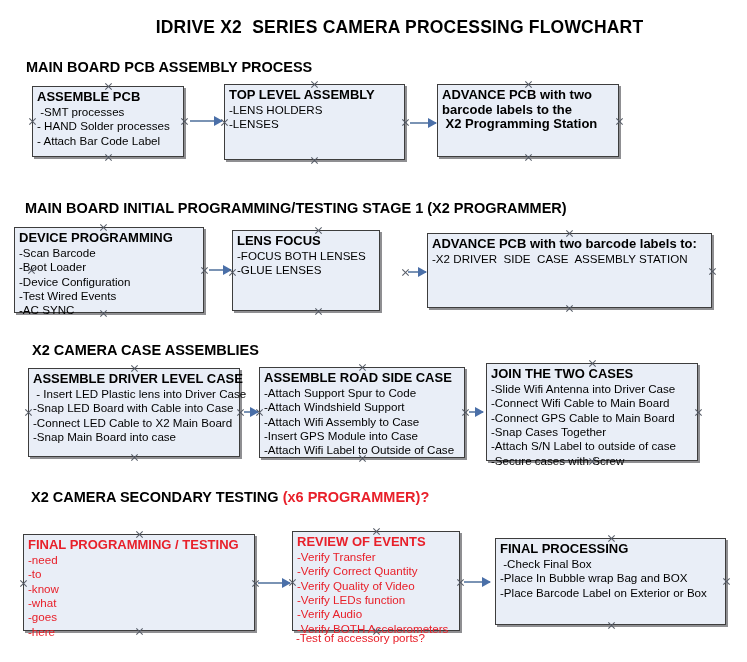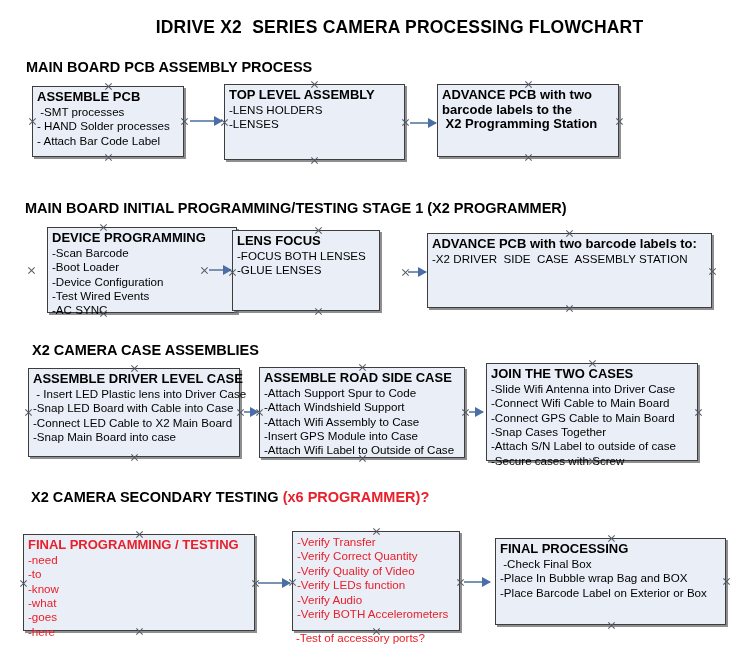--- a/index.html
+++ b/index.html
@@ -175,21 +175,21 @@
       <span class="node-title">barcode labels to the</span>
       <span class="node-title"> X2 Programming Station</span>
     </div>
   </div>
   <div class="handle" style="left:528px; top:84px;"></div>
   <div class="handle" style="left:619px; top:121px;"></div>
   <div class="handle" style="left:528px; top:157px;"></div>
 
   <div class="section-title" style="left:25px; top:200px;"><span>MAIN BOARD INITIAL PROGRAMMING/TESTING STAGE 1 (X2 PROGRAMMER)</span></div>
 
-  <div class="node" style="left:47px; top:227px; width:190px; height:86px;padding-left:40px;">
+  <div class="node" style="left:14px; top:227px; width:190px; height:86px;padding-left:40px;">
     <div class="node-body">
       <span class="node-title">DEVICE PROGRAMMING</span>
       <span class="node-line">-Scan Barcode</span>
       <span class="node-line">-Boot Loader</span>
       <span class="node-line">-Device Configuration</span>
       <span class="node-line">-Test Wired Events</span>
       <span class="node-line">-AC SYNC</span>
     </div>
   </div>
   <div class="handle" style="left:103px; top:227px;"></div>
@@ -288,20 +288,21 @@
   </div>
   <div class="handle" style="left:139px; top:534px;"></div>
   <div class="handle" style="left:23px; top:583px;"></div>
   <div class="handle" style="left:255px; top:583px;"></div>
   <div class="handle" style="left:139px; top:631px;"></div>
 
   <div class="arrow" style="left:258px; top:582px; width:32px;"></div>
 
   <div class="node red" style="left:292px; top:531px; width:168px; height:100px;">
     <div class="node-body">
+      <span class="node-title">REVIEW OF EVENTS</span>
       <span class="node-line">-Verify Transfer</span>
       <span class="node-line">-Verify Correct Quantity</span>
       <span class="node-line">-Verify Quality of Video</span>
       <span class="node-line">-Verify LEDs function</span>
       <span class="node-line">-Verify Audio</span>
       <span class="node-line">-Verify BOTH Accelerometers</span>
     </div>
   </div>
   <div class="overflow-line" style="left:296px; top:631px;">-Test of accessory ports?</div>
   <div class="handle" style="left:376px; top:531px;"></div>

